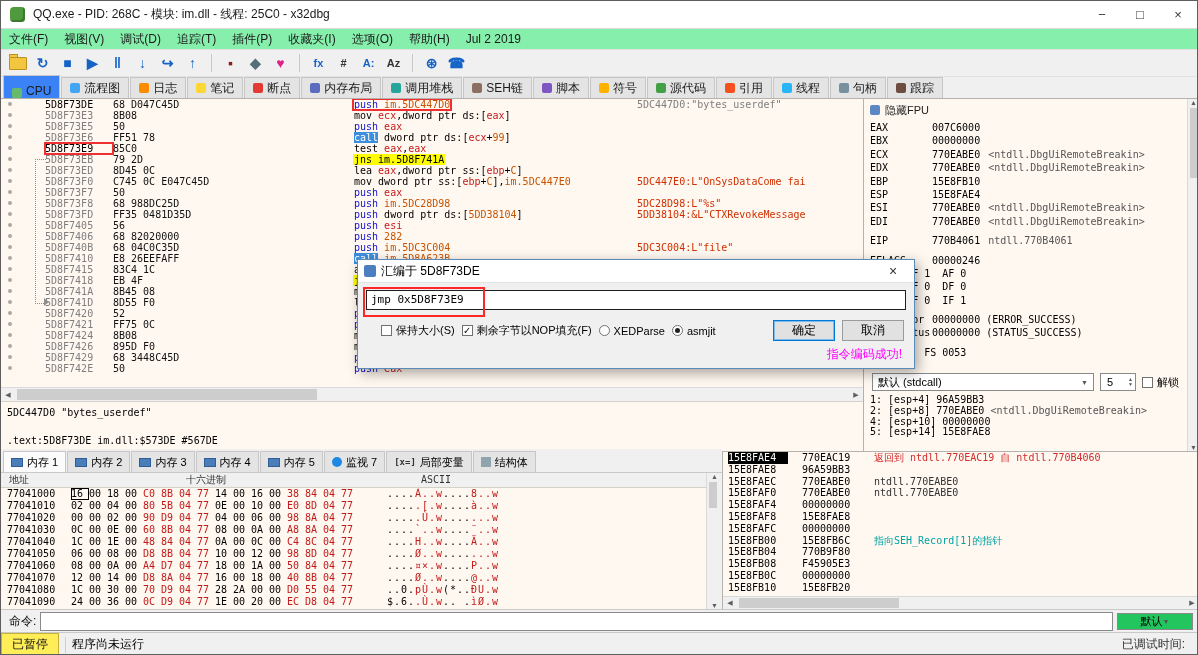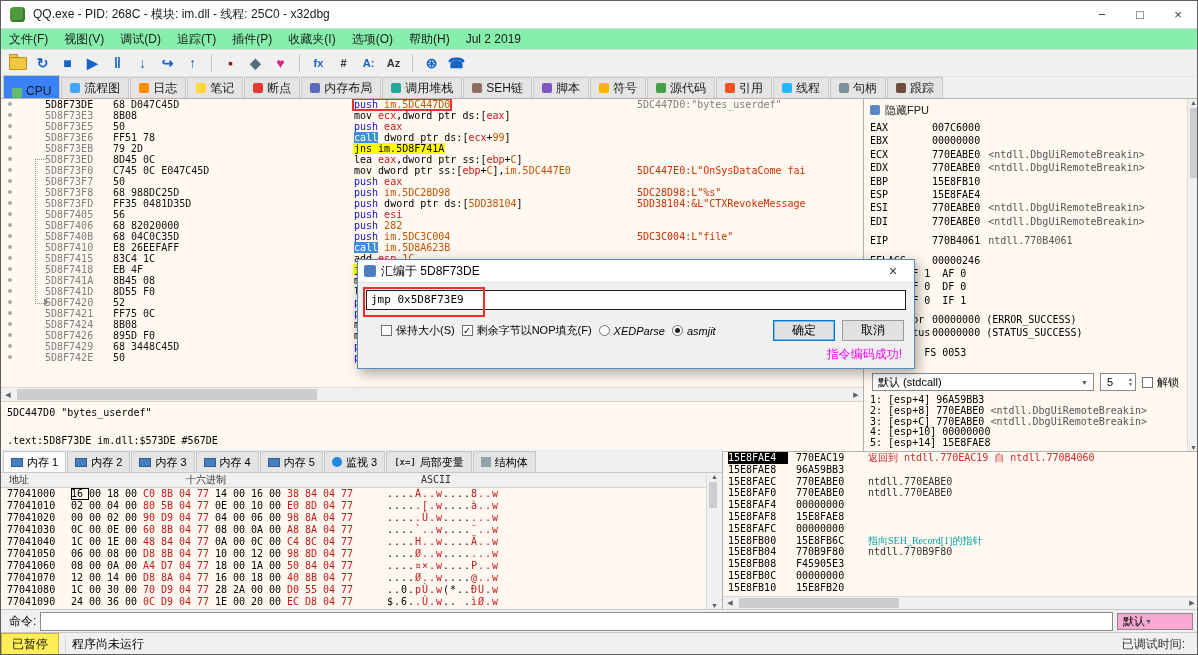--- a/index.html
+++ b/index.html
@@ -130,33 +130,33 @@
   .hb.sel{outline:1px solid #000;outline-offset:-1px;}
   .hascii{display:flex;margin-left:28px;}
   .hc{width:7px;flex:none;}
   .hc.hot{color:#C41A1A;}
   .dumpscroll{left:705px;top:472px;width:16px;height:136px;}
   .stack{position:absolute;left:721px;top:450px;width:477px;height:158px;background:#FFF8F0;
          border-left:1px solid #B5B2AD;border-top:1px solid #B5B2AD;box-sizing:border-box;overflow:hidden;}
   .srow{display:flex;height:11.8px;font:10px/11.8px "DejaVu Sans Mono",monospace;white-space:pre;}
   .sa{width:60px;margin-left:5px;flex:none;color:#000;}
   .sa.sel{background:#000;color:#FFF;}
-  .sv{width:64px;margin-left:8px;flex:none;color:#000;}
+  .sv{width:64px;margin-left:14px;flex:none;color:#000;}
   .sn{flex:1;margin-left:8px;color:#333;}
   .sn.ret{color:#D42A2A;}
-  .sn.seh{color:#00A3A3;font-family:Liberation Serif, serif;}
+  .sn.seh{color:#00A3A3;}
 
   
   .cmdbar{position:absolute;left:0;top:608px;width:100%;height:23px;background:#F0F0F0;
           border-top:1px solid #C9C9C9;display:flex;align-items:center;padding:0 4px;
           box-sizing:border-box;font-size:12px;}
   .cmdlabel{margin:0 4px;color:#111;}
   .cmdinput{flex:1;height:17px;border:1px solid #8A8A8A;background:#FFF;font-size:11px;padding:0 4px;}
-  .cmdcombo{width:76px;height:17px;border:1px solid #8A8A8A;background:#f9a8d4;display:flex;
-            align-items:center;justify-content:flex-start;padding:0 5px;margin-left:4px;
+  .cmdcombo{width:76px;height:17px;border:1px solid #8A8A8A;background:#22c55e;display:flex;
+            align-items:center;justify-content:center;padding:0 5px;margin-left:4px;
             font-size:11px;box-sizing:border-box;}
   .statusbar{position:absolute;left:0;top:631px;width:100%;height:24px;background:#F0F0F0;
              border-top:1px solid #C9C9C9;display:flex;align-items:center;font-size:12px;
              box-sizing:border-box;}
   .badge{background:#FFEE58;border:1px solid #C9B037;padding:0 10px;height:100%;display:flex;
          align-items:center;box-sizing:border-box;color:#111;}
   .sbsep{width:1px;height:16px;background:#CFCFCF;margin:0 6px;}
   .spacer{flex:1;}
   .sright{margin-right:12px;color:#333;}
 
@@ -166,21 +166,21 @@
   .dlg-title{height:22px;background:#FFF;display:flex;align-items:center;gap:5px;padding:0 6px;
              font-size:12px;border-bottom:1px solid #E3E3E3;}
   .dlg-icon{width:12px;height:12px;background:#4C7FC0;border-radius:2px;flex:none;}
   .dlg-close{margin-left:auto;width:30px;text-align:center;font-size:14px;color:#333;}
   .dlg-input{position:absolute;left:8px;top:30px;width:540px;height:20px;border:1px solid #1F1F1F;
              background:#FFF;font:11px/20px "DejaVu Sans Mono",monospace;padding:0 4px;box-sizing:border-box;}
   .dlg-redbox{position:absolute;left:5px;top:27px;width:118px;height:26px;border:2px solid #FF2626;
               pointer-events:none;}
   .dlg-row{position:absolute;left:10px;top:60px;right:10px;display:flex;align-items:center;gap:7px;
            font-size:11px;white-space:nowrap;overflow:hidden;padding-left:13px;}
-  .rad{display:flex;align-items:center;gap:4px;font-style:italic;}
+  .rad{display:flex;align-items:center;gap:4px;}
   .circ{width:11px;height:11px;border:1px solid #707070;border-radius:50%;background:#FFF;
         position:relative;box-sizing:border-box;flex:none;}
   .circ.on::after{content:"";position:absolute;left:2px;top:2px;width:5px;height:5px;border-radius:50%;
         background:#222;}
   .btn{height:21px;min-width:62px;background:#E1E1E1;border:1px solid #9A9A9A;font-size:12px;
        font-family:"Liberation Sans",sans-serif;}
   .btn.ok{margin-left:auto;border:1px solid #0078D7;box-shadow:inset 0 0 0 1px #7FBBEA;}
   .dlg-status{position:absolute;right:12px;top:86px;color:#FF00FF;font-size:12px;}
 </style>
 </head>
@@ -295,20 +295,21 @@
         <span>跟踪</span>
       </div>
     </div>
 
   <div class="disasm">
     <div id="drows">
         <div class="drow"><span class="g"><span class="dot"></span></span><span class="da sel">5D8F73DE</span><span class="db">68 D047C45D</span><span class="di"><span class="iw rbox"><span class="k-push">push </span><span class="k-val">im.5DC447D0</span></span></span><span class="dc cg">5DC447D0:"bytes_userdef"</span></div>
         <div class="drow"><span class="g"><span class="dot"></span></span><span class="da">5D8F73E3</span><span class="db">8B08</span><span class="di"><span class="iw"><span>mov </span><span class="k-reg">ecx</span><span>,dword ptr ds:[</span><span class="k-reg">eax</span><span>]</span></span></span><span class="dc cs"></span></div>
         <div class="drow"><span class="g"><span class="dot"></span></span><span class="da">5D8F73E5</span><span class="db">50</span><span class="di"><span class="iw"><span class="k-push">push </span><span class="k-reg">eax</span></span></span><span class="dc cs"></span></div>
         <div class="drow"><span class="g"><span class="dot"></span></span><span class="da">5D8F73E6</span><span class="db">FF51 78</span><span class="di"><span class="iw"><span class="k-call">call</span><span> dword ptr ds:[</span><span class="k-reg">ecx</span><span>+</span><span class="k-val">99</span><span>]</span></span></span><span class="dc cs"></span></div>
+        <div class="drow"><span class="g"><span class="dot"></span></span><span class="da rbox">5D8F73E9</span><span class="db">85C0</span><span class="di"><span class="iw"><span>test </span><span class="k-reg">eax</span><span>,</span><span class="k-reg">eax</span></span></span><span class="dc cs"></span></div>
         <div class="drow"><span class="g"><span class="dot"></span></span><span class="da">5D8F73EB</span><span class="db">79 2D</span><span class="di"><span class="iw yellow"><span>jns im.5D8F741A</span></span></span><span class="dc cs"></span></div>
         <div class="drow"><span class="g"><span class="dot"></span></span><span class="da">5D8F73ED</span><span class="db">8D45 0C</span><span class="di"><span class="iw"><span>lea </span><span class="k-reg">eax</span><span>,dword ptr ss:[</span><span class="k-reg">ebp</span><span>+</span><span class="k-val">C</span><span>]</span></span></span><span class="dc cs"></span></div>
         <div class="drow"><span class="g"><span class="dot"></span></span><span class="da">5D8F73F0</span><span class="db">C745 0C E047C45D</span><span class="di"><span class="iw"><span>mov dword ptr ss:[</span><span class="k-reg">ebp</span><span>+</span><span class="k-val">C</span><span>],</span><span class="k-val">im.5DC447E0</span></span></span><span class="dc cs">5DC447E0:L"OnSysDataCome fai</span></div>
         <div class="drow"><span class="g"><span class="dot"></span></span><span class="da">5D8F73F7</span><span class="db">50</span><span class="di"><span class="iw"><span class="k-push">push </span><span class="k-reg">eax</span></span></span><span class="dc cs"></span></div>
         <div class="drow"><span class="g"><span class="dot"></span></span><span class="da">5D8F73F8</span><span class="db">68 988DC25D</span><span class="di"><span class="iw"><span class="k-push">push </span><span class="k-val">im.5DC28D98</span></span></span><span class="dc cs">5DC28D98:L"%s"</span></div>
         <div class="drow"><span class="g"><span class="dot"></span></span><span class="da">5D8F73FD</span><span class="db">FF35 0481D35D</span><span class="di"><span class="iw"><span class="k-push">push </span><span>dword ptr ds:[</span><span class="k-val">5DD38104</span><span>]</span></span></span><span class="dc cs">5DD38104:&amp;L"CTXRevokeMessage</span></div>
         <div class="drow"><span class="g"><span class="dot"></span></span><span class="da">5D8F7405</span><span class="db">56</span><span class="di"><span class="iw"><span class="k-push">push </span><span class="k-reg">esi</span></span></span><span class="dc cs"></span></div>
         <div class="drow"><span class="g"><span class="dot"></span></span><span class="da">5D8F7406</span><span class="db">68 82020000</span><span class="di"><span class="iw"><span class="k-push">push </span><span class="k-val">282</span></span></span><span class="dc cs"></span></div>
         <div class="drow"><span class="g"><span class="dot"></span></span><span class="da">5D8F740B</span><span class="db">68 04C0C35D</span><span class="di"><span class="iw"><span class="k-push">push </span><span class="k-val">im.5DC3C004</span></span></span><span class="dc cs">5DC3C004:L"file"</span></div>
         <div class="drow"><span class="g"><span class="dot"></span></span><span class="da">5D8F7410</span><span class="db">E8 26EEFAFF</span><span class="di"><span class="iw"><span class="k-call">call</span><span> </span><span class="k-val">im.5D8A623B</span></span></span><span class="dc cs"></span></div>
@@ -374,21 +375,20 @@
           </span>
       </div>
       <label class="chk">
         <span class="box"></span>
         <span>解锁</span>
       </label>
     </div>
     <div class="args" id="args">
         <div class="arow"><span>1: [esp+4] 96A59BB3</span></div>
         <div class="arow"><span>2: [esp+8] 770EABE0 </span><span class="aann">&lt;ntdll.DbgUiRemoteBreakin&gt;</span></div>
-        <div class="arow"><span>3: [esp+C] 770EABE0 </span><span class="aann">&lt;ntdll.DbgUiRemoteBreakin&gt;</span></div>
         <div class="arow"><span>4: [esp+10] 00000000</span></div>
         <div class="arow"><span>5: [esp+14] 15E8FAE8</span></div>
       </div>
   </div>
 
   <div class="vscroll" style="left:1186px;top:98px;width:12px;height:352px;">
     <span>▲</span>
     <div class="vtrack">
         <div class="vthumb" style="top:2px;height:70px;"></div>
       </div>
@@ -417,21 +417,21 @@
       <div class="btab">
         <span class="bticon ic-mem"></span>
         <span>内存 4</span>
       </div>
       <div class="btab">
         <span class="bticon ic-mem"></span>
         <span>内存 5</span>
       </div>
       <div class="btab">
         <span class="bticon ic-watch"></span>
-        <span>监视 3</span>
+        <span>监视 7</span>
       </div>
       <div class="btab">
         <span class="bticon ic-locals">[x=]</span>
         <span>局部变量</span>
       </div>
       <div class="btab">
         <span class="bticon ic-struct"></span>
         <span>结构体</span>
       </div>
     </div>
@@ -847,21 +847,21 @@
   <div class="stack">
     <div id="srows">
         <div class="srow"><span class="sa sel">15E8FAE4</span><span class="sv">770EAC19</span><span class="sn ret">返回到 ntdll.770EAC19 自 ntdll.770B4060</span></div>
         <div class="srow"><span class="sa">15E8FAE8</span><span class="sv">96A59BB3</span><span class="sn"></span></div>
         <div class="srow"><span class="sa">15E8FAEC</span><span class="sv">770EABE0</span><span class="sn">ntdll.770EABE0</span></div>
         <div class="srow"><span class="sa">15E8FAF0</span><span class="sv">770EABE0</span><span class="sn">ntdll.770EABE0</span></div>
         <div class="srow"><span class="sa">15E8FAF4</span><span class="sv">00000000</span><span class="sn"></span></div>
         <div class="srow"><span class="sa">15E8FAF8</span><span class="sv">15E8FAE8</span><span class="sn"></span></div>
         <div class="srow"><span class="sa">15E8FAFC</span><span class="sv">00000000</span><span class="sn"></span></div>
         <div class="srow"><span class="sa">15E8FB00</span><span class="sv">15E8FB6C</span><span class="sn seh">指向SEH_Record[1]的指针</span></div>
-        <div class="srow"><span class="sa">15E8FB04</span><span class="sv">770B9F80</span><span class="sn">ntdll.770B9F80</span></div>
+        <div class="srow"><span class="sa">15E8FB04</span><span class="sv">770B9F80</span></div>
         <div class="srow"><span class="sa">15E8FB08</span><span class="sv">F45905E3</span><span class="sn"></span></div>
         <div class="srow"><span class="sa">15E8FB0C</span><span class="sv">00000000</span><span class="sn"></span></div>
         <div class="srow"><span class="sa">15E8FB10</span><span class="sv">15E8FB20</span><span class="sn"></span></div>
       </div>
     <div class="hscroll" style="height:13px;">
       <span class="sarr">◀</span>
       <div class="track">
           <div class="thumb" style="left:2px;width:160px;height:10px;"></div>
         </div>
       <span class="sarr">▶</span>

